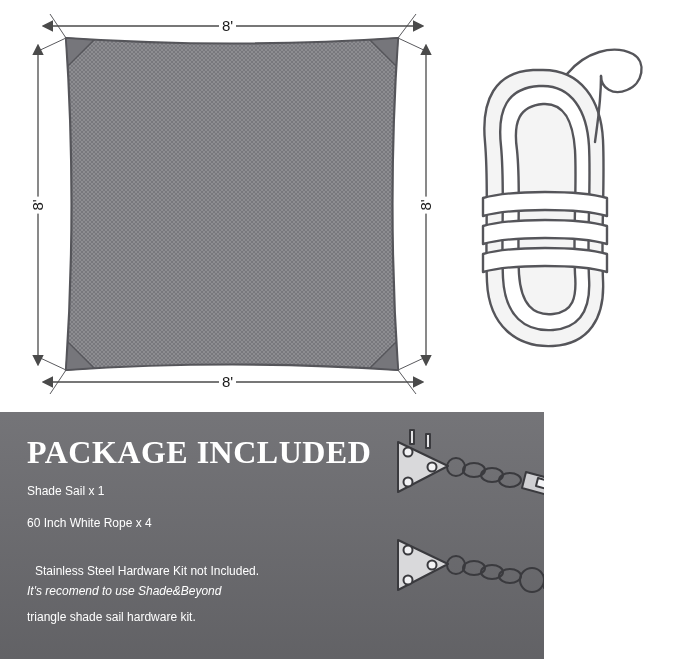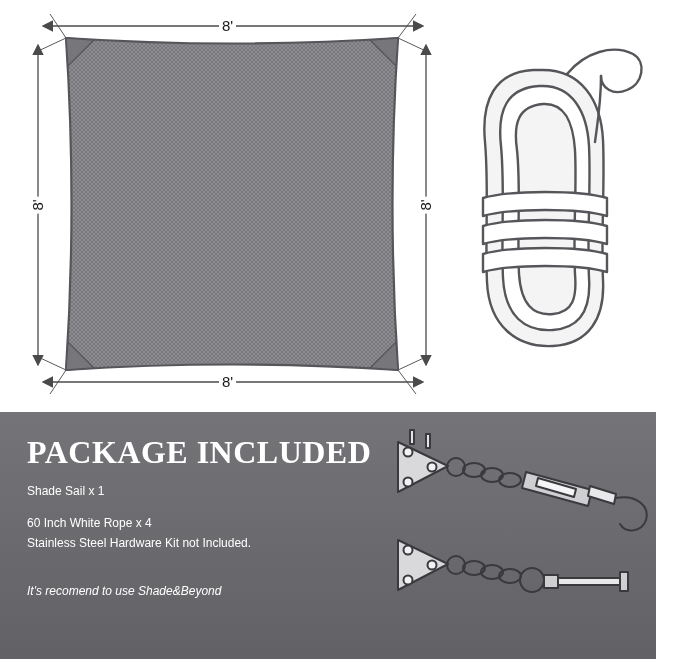--- a/index.html
+++ b/index.html
@@ -60,21 +60,21 @@
     top: 30px;
     width: 210px;
     height: 330px;
   }
 
   
   #package-panel {
     position: absolute;
     left: 0;
     top: 412px;
-    width: 656px;
+    width: 544px;
     height: 247px;
     background: #6d6d71;
     overflow: hidden;
   }
   #package-panel:before {
     content: "";
     position: absolute;
     left: 0;
     top: 0;
     width: 679px;
@@ -95,21 +95,21 @@
   .pkg-line {
     position: absolute;
     left: 27px;
     color: #ffffff;
     font-size: 12px;
     font-family: "Liberation Sans", sans-serif;
     white-space: nowrap;
   }
   #pkg-l1 { top: 72px; }
   #pkg-l2 { top: 104px; }
-  #pkg-l3 { top: 124px; }
+  #pkg-l3 { top: 152px; margin-left: 8px; }
   #pkg-l4 { top: 172px; font-style: italic; }
   #pkg-l5 { top: 198px; }
 
   #hardware-block {
     position: absolute;
     left: 370px;
     top: 8px;
     width: 305px;
     height: 230px;
   }
@@ -219,20 +219,21 @@
   </div>
 
   <div id="package-panel">
 
     <div id="package-title">PACKAGE INCLUDED</div>
 
     <div class="pkg-line" id="pkg-l1">Shade Sail x 1</div>
     <div class="pkg-line" id="pkg-l2">60 Inch White Rope x 4</div>
     <div class="pkg-line" id="pkg-l3">Stainless Steel Hardware Kit not Included.</div>
     <div class="pkg-line" id="pkg-l4">It's recomend to use Shade&amp;Beyond</div>
+    <div class="pkg-line" id="pkg-l5">triangle shade sail hardware kit.</div>
 
     <div id="hardware-block">
       <svg width="305" height="230" viewBox="0 0 305 230">
         <g stroke="#3a3a3e" stroke-width="2" fill="#d9d9db" stroke-linejoin="round" stroke-linecap="round">
 
           <path d="M28,22 L78,46 L28,72 Z"></path>
           <circle cx="38" cy="32" r="4.5" fill="#f2f2f4"></circle>
           <circle cx="38" cy="62" r="4.5" fill="#f2f2f4"></circle>
           <circle cx="62" cy="47" r="4.5" fill="#f2f2f4"></circle>
 

